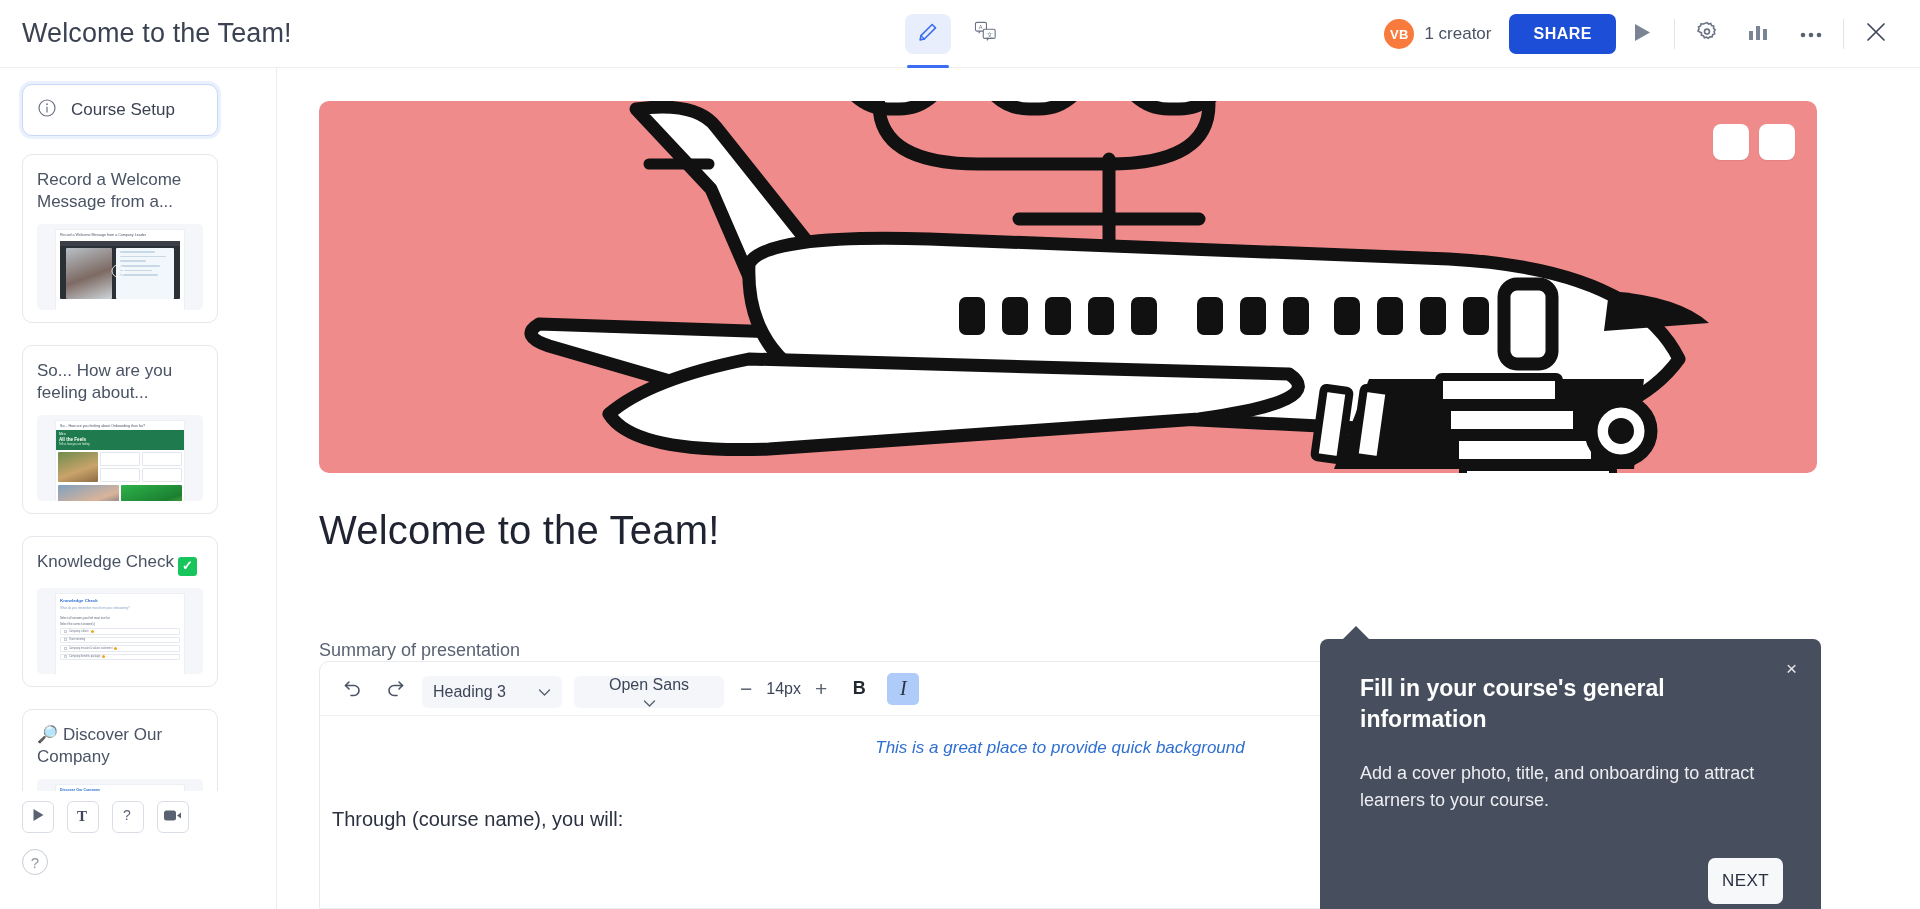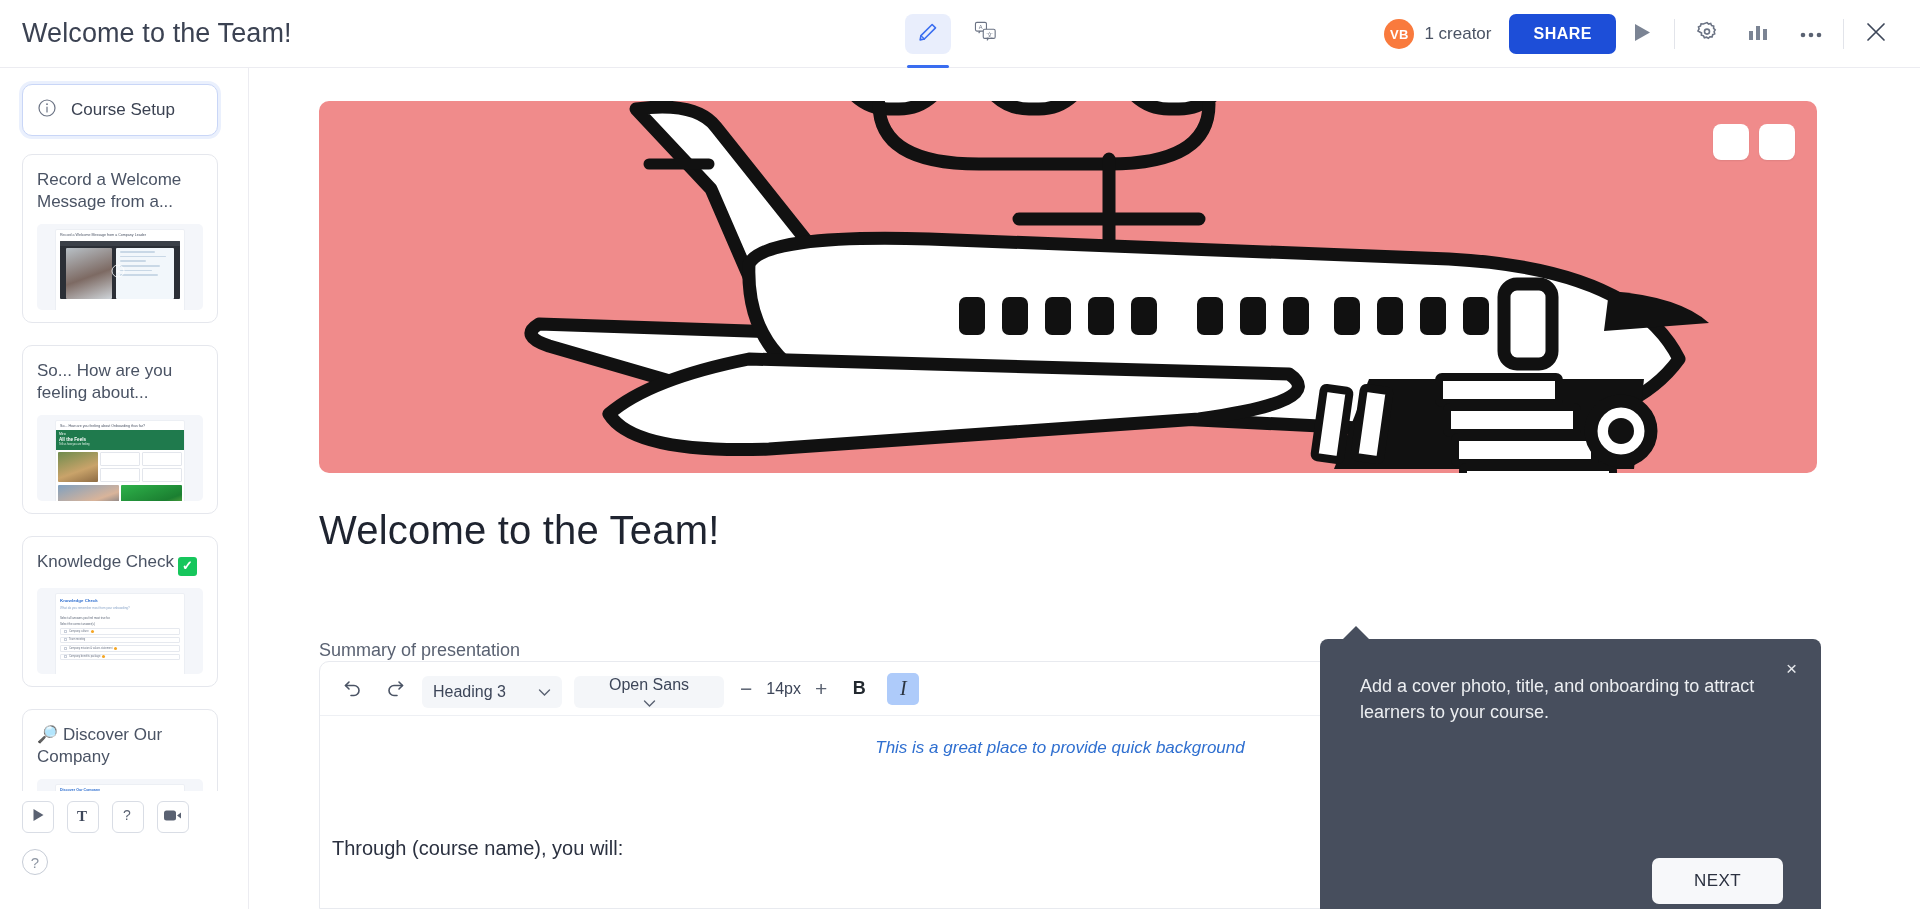--- a/index.html
+++ b/index.html
@@ -75,21 +75,21 @@
     display: flex; align-items: center; justify-content: center;
     cursor: pointer; background: none; border: none;
   }
   .hdr-divider {
     width: 1px; height: 30px; background: #e2e4ea; margin: 0 6px;
   }
 
   
   .sidebar {
     position: absolute; top: 68px; left: 0;
-    width: 249px; height: 841px;
+    width: 277px; height: 841px;
     background: #fff;
     border-right: 1px solid #ececf1;
     overflow: hidden;
   }
   .slide-scroll {
     position: absolute; top: 0; left: 0; right: 0; bottom: 118px;
     overflow: hidden;
     padding: 16px 22px 0 22px;
   }
   .slide-card {
@@ -285,21 +285,21 @@
   .tb-right { margin-left: auto; display: flex; align-items: center; gap: 28px; }
   .tb-table { display:flex; align-items:center; gap:6px; cursor:pointer; }
   .tb-dots { font-size: 22px; letter-spacing: 1px; color:#4a5364; cursor:pointer; line-height: .5;}
   .editor-body { position: relative; height: 193px; overflow: hidden; }
   .hint-text {
     position: absolute; top: 22px; left: 0; width: 1480px;
     text-align: center;
     font-style: italic; font-size: 17px; color: #2f6fd0;
   }
   .body-text {
-    position: absolute; top: 121px; left: 12px;
+    position: absolute; top: 92px; left: 12px;
     font-size: 20px; color: #2b3140; font-weight: 400;
   }
   .ed-scrollbar {
     position: absolute; right: 0; top: 55px; width: 14px; bottom: 0;
     background: #f5f5f5; border-left: 1px solid #ededed;
   }
   .ed-scroll-up {
     height: 16px; display:flex; align-items:center; justify-content:center;
     color:#9b9b9b; font-size:8px; cursor:pointer;
   }
@@ -336,21 +336,21 @@
     margin-bottom: 26px;
   }
   .coach-body {
     font-size: 18px; line-height: 1.47; color: #eceef1;
     max-width: 400px;
   }
   .coach-next {
     position: absolute; right: 38px; bottom: 32px;
     background: #f7f8fa; color: #2b3140;
     border: none; border-radius: 7px;
-    height: 46px; padding: 0 42px;
+    height: 46px; padding: 0 14px;
     font-size: 17px; font-family: inherit; cursor: pointer;
     letter-spacing: .4px;
   }
 </style>
 </head>
 <body>
 
 <div class="app-header">
   <div class="course-title">Welcome to the Team!</div>
 
@@ -731,17 +731,18 @@
     </div>
 
     <div class="ed-scrollbar">
       <div class="ed-scroll-up">▲</div>
       <div class="ed-thumb"></div>
     </div>
   </div>
 
   <div class="coach">
     <div class="coach-close">×</div>
+    <div class="coach-title">Fill in your course's general information</div>
     <div class="coach-body">Add a cover photo, title, and onboarding to attract learners to your course.</div>
     <button class="coach-next">NEXT</button>
   </div>
 
 </div>
 
 </body></html>

